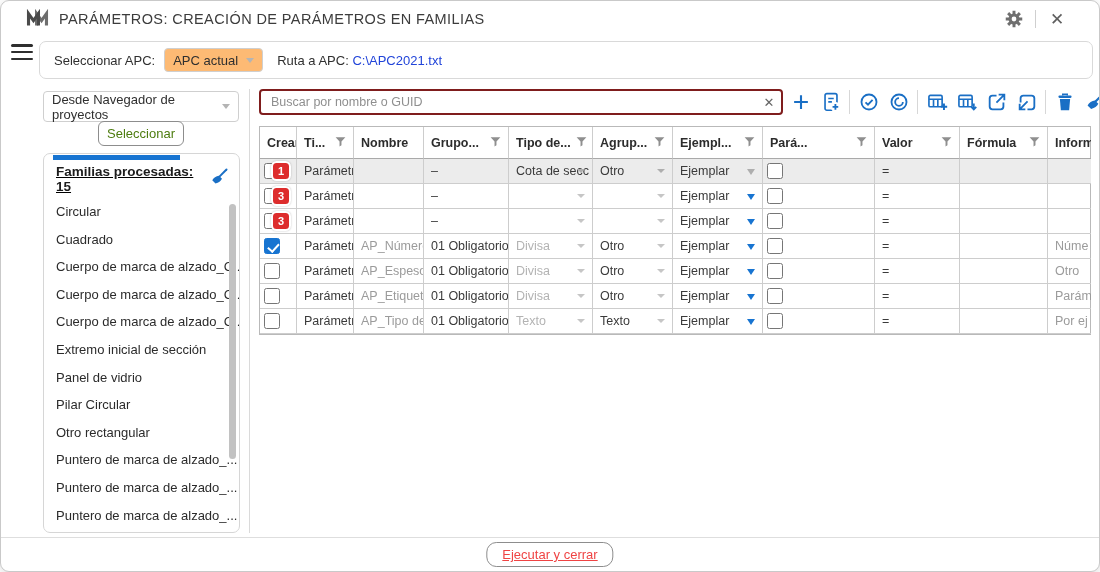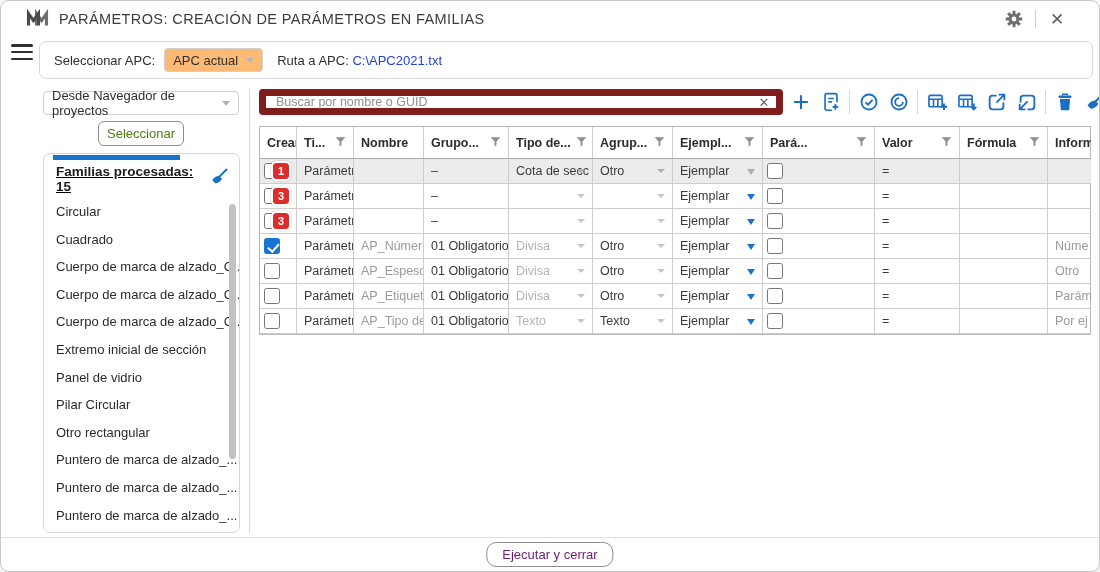--- a/index.html
+++ b/index.html
@@ -23,36 +23,36 @@
   
   .apc-panel{ position:absolute; left:38px; top:40px; width:1054px; height:38px;
     border:1px solid #d9d9d9; border-radius:7px; display:flex; align-items:center; padding:0 14px; background:#fff; }
   .apc-label{ font-size:13px; color:#2f2f2f; margin-right:9px; }
   .apc-select{ border:1px solid #cfcfcf; border-radius:4px; height:24px; display:flex; align-items:center;
     padding:0 8px; font-size:13px; color:#2f2f2f; gap:8px; background:#fdba74; }
   .chev-down{ width:0; height:0; border-left:4.5px solid transparent; border-right:4.5px solid transparent; border-top:5px solid #b4b4b4; }
   .apc-path{ margin-left:14px; font-size:13px; color:#2f2f2f; }
   .apc-link{ color:#2144d9; cursor:pointer; }
   
-  .side-select{ position:absolute; left:42px; top:90px; width:196px; height:24px; border:1px solid #cfcfcf; border-radius:4px;
+  .side-select{ position:absolute; left:42px; top:90px; width:196px; height:31px; border:1px solid #cfcfcf; border-radius:4px;
     display:flex; align-items:center; justify-content:space-between; padding:0 8px; font-size:13px; color:#2f2f2f; background:#fff; }
   .side-btn{ position:absolute; left:97px; top:120px; width:86px; height:25px; border:1px solid #8d8d8d; border-radius:6px;
     background:#fff; font-size:13px; color:#4d7c0f; display:flex; align-items:center; justify-content:center; cursor:pointer; }
   .fam-panel{ position:absolute; left:42px; top:152px; width:197px; height:380px; border:1px solid #d6d6d6; border-radius:7px;
     background:#fff; overflow:hidden; }
   .fam-progress{ position:absolute; top:1px; left:9px; height:5px; background:#1774d1; width:127px; }
   .fam-head{ position:absolute; top:10px; left:12px; right:10px; display:flex; align-items:center; justify-content:space-between;text-decoration:underline; }
   .fam-title{ font-size:13.5px; font-weight:700; color:#1c1c1c; }
   .fam-list{ position:absolute; top:44px; left:0; right:0; bottom:0; list-style:none; }
   .fam-list li{ height:27.6px; line-height:27.6px; padding-left:12px; font-size:13px; color:#2b2b2b;
     white-space:nowrap; overflow:hidden; cursor:default; }
   .fam-scroll{ position:absolute; right:3px; top:50px; width:7px; height:255px; background:#c2c2c2; border-radius:4px; }
   .vdivider{ position:absolute; left:248px; top:88px; height:444px; width:1px; background:#dadada; }
   
-  .search-box{ position:absolute; left:258px; top:88px; width:524px; height:26px; border:7px solid #7f1d1d; border-radius:4px;
+  .search-box{ position:absolute; left:258px; top:88px; width:524px; height:26px; border:2px solid #7f1d1d; border-radius:4px;
     display:flex; align-items:center; background:#fff; }
   .search-box input{ flex:1; border:none; outline:none; font-size:12.5px; color:#333; padding:0 10px; background:transparent; font-family:"Liberation Sans",sans-serif;}
   .search-box input::placeholder{ color:#8f8f8f; }
   .search-clear{ width:24px; text-align:center; color:#666; font-size:13px; cursor:pointer; }
   .toolbar{ position:absolute; left:786px; top:87px; height:28px; display:flex; align-items:center; gap:3px; }
   .tool-btn{ width:27px; height:27px; display:flex; align-items:center; justify-content:center; cursor:pointer; }
   .tool-sep{ width:1px; height:24px; background:#d7d7d7; margin:0 2px; }
   
   .grid{ position:absolute; left:258px; top:125px; width:832px; border:1px solid #b9b9b9; background:#fff; }
   .grow{ display:grid; grid-template-columns:37px 57px 70px 85px 84px 80px 90px 112px 85px 88px 43px; }
@@ -74,22 +74,22 @@
   .checkbox.checked::after{ content:""; position:absolute; left:5px; top:1.5px; width:4.5px; height:9px;
     border-right:2.2px solid #fff; border-bottom:2.2px solid #fff; transform:rotate(42deg); }
   .badge{ position:absolute; left:11px; top:50%; transform:translateY(-50%); min-width:20px; height:20px;
     background:#dd2c2c; border:2px solid #fff; border-radius:5.5px; color:#fff; font-size:11px; font-weight:700;
     display:flex; align-items:center; justify-content:center; box-shadow:0 0 2px rgba(0,0,0,.25); }
   .c-crear{ padding-left:4px; }
   .c-ejem{ justify-content:space-between; padding-right:7px; }
   
   .footer-line{ position:absolute; left:0; right:0; top:536px; height:1px; background:#dedede; }
   .run-btn{ position:absolute; left:50%; transform:translateX(-50%); top:541px; height:25px; padding:0 15px;
-    border:1px solid #8d8d8d; border-radius:10px; background:#fff; font-size:13px; color:#701a75;
-    display:flex; align-items:center; cursor:pointer; font-family:"Liberation Sans",sans-serif; }
+    border:1px solid #8d8d8d; border-radius:10px; background:#fff; font-size:13px; color:#ef4444;
+    display:flex; align-items:center; cursor:pointer; font-family:"Liberation Sans",sans-serif;text-decoration:underline; }
 </style>
 </head>
 <body>
 
 <div class="window">
 
   <div class="titlebar">
     <span class="logo">
       <svg width="23" height="22" viewBox="0 0 24 24">
         <path d="M2.2 19V6.2l5.4 7.6 5.4-7.6V19" fill="none" stroke="#4a4a4a" stroke-width="3.4"></path>

